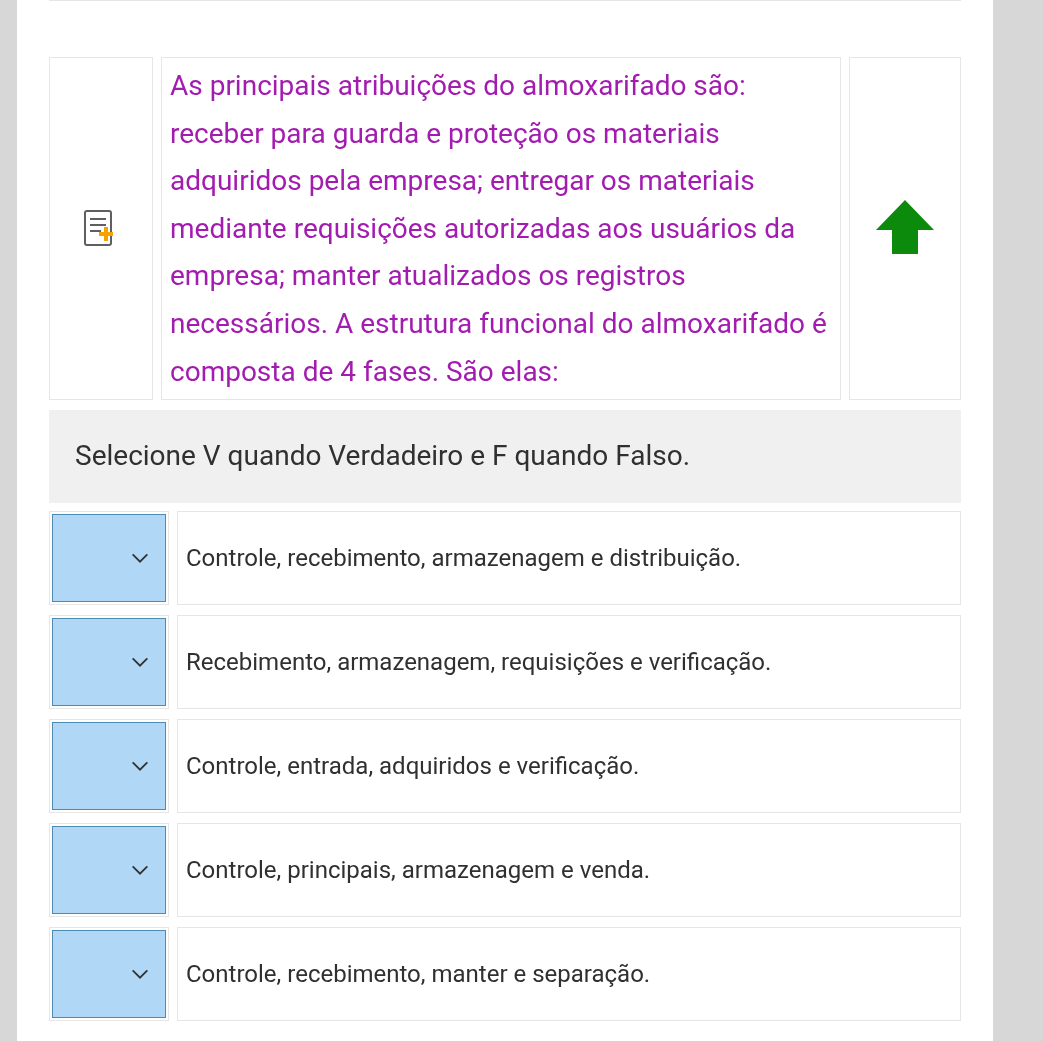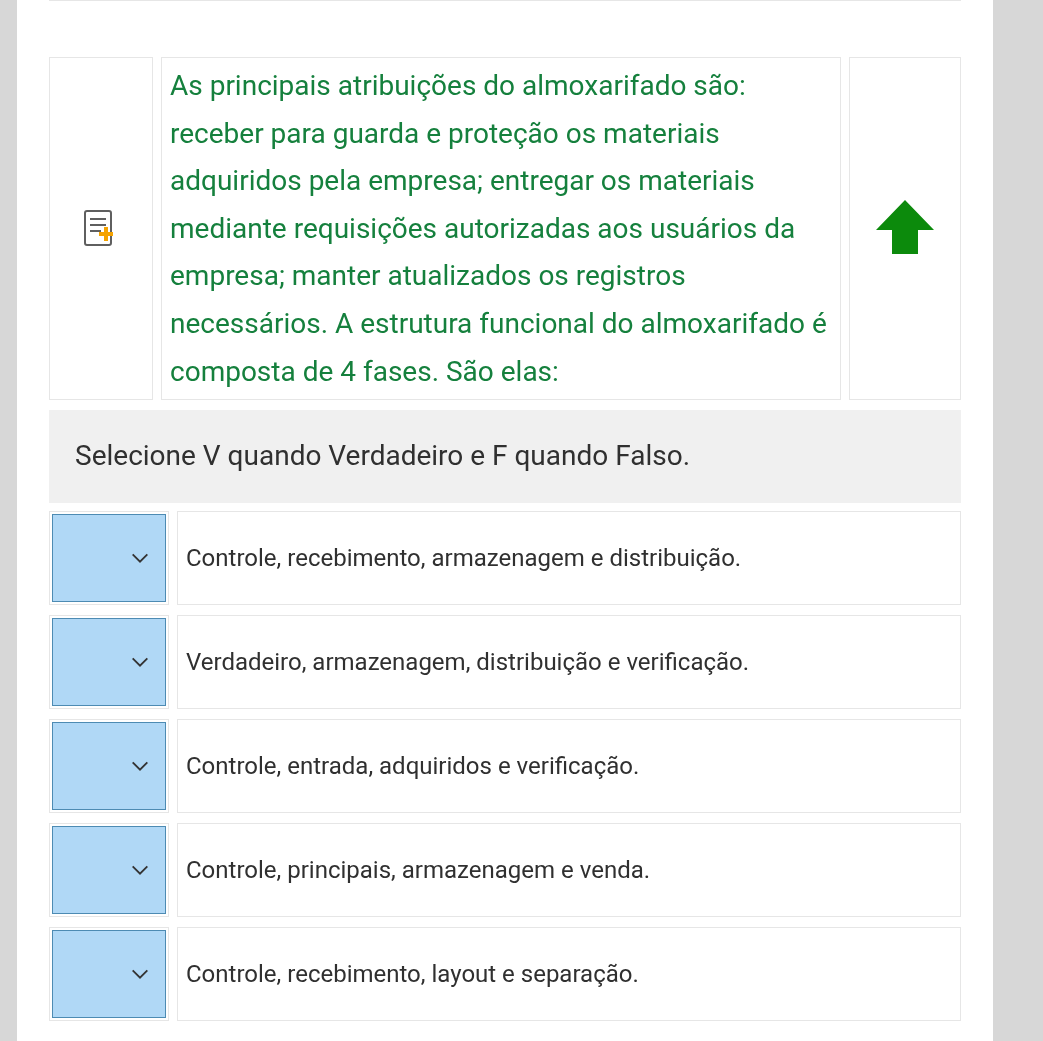--- a/index.html
+++ b/index.html
@@ -40,21 +40,21 @@
     display: flex;
     align-items: center;
     justify-content: center;
     flex: 0 0 auto;
   }
   .qtext-cell {
     flex: 1;
     padding: 4px 8px;
     line-height: 1.7;
     font-size: 28px;
-    color: #15803d;
+    color: #a21caf;
   }
   .arrow-cell {
     width: 112px;
     display: flex;
     align-items: center;
     justify-content: center;
     flex: 0 0 auto;
   }
   .instruction-bar {
     background: #f0f0f0;
@@ -155,21 +155,21 @@
   <div class="option-row">
     <div class="select-box">
       <div class="select-inner">
         <span>
           <svg class="chev" viewBox="0 0 24 24">
               <polyline points="4,8 12,16 20,8" fill="none" stroke="#333" stroke-width="2"></polyline>
             </svg>
         </span>
       </div>
     </div>
-    <div class="option-text">Verdadeiro, armazenagem, distribuição e verificação.</div>
+    <div class="option-text">Recebimento, armazenagem, requisições e verificação.</div>
   </div>
 
   <div class="option-row">
     <div class="select-box">
       <div class="select-inner">
         <span>
           <svg class="chev" viewBox="0 0 24 24">
               <polyline points="4,8 12,16 20,8" fill="none" stroke="#333" stroke-width="2"></polyline>
             </svg>
         </span>
@@ -194,16 +194,16 @@
   <div class="option-row">
     <div class="select-box">
       <div class="select-inner">
         <span>
           <svg class="chev" viewBox="0 0 24 24">
               <polyline points="4,8 12,16 20,8" fill="none" stroke="#333" stroke-width="2"></polyline>
             </svg>
         </span>
       </div>
     </div>
-    <div class="option-text">Controle, recebimento, layout e separação.</div>
+    <div class="option-text">Controle, recebimento, manter e separação.</div>
   </div>
 
 </div>
 
 </body></html>

